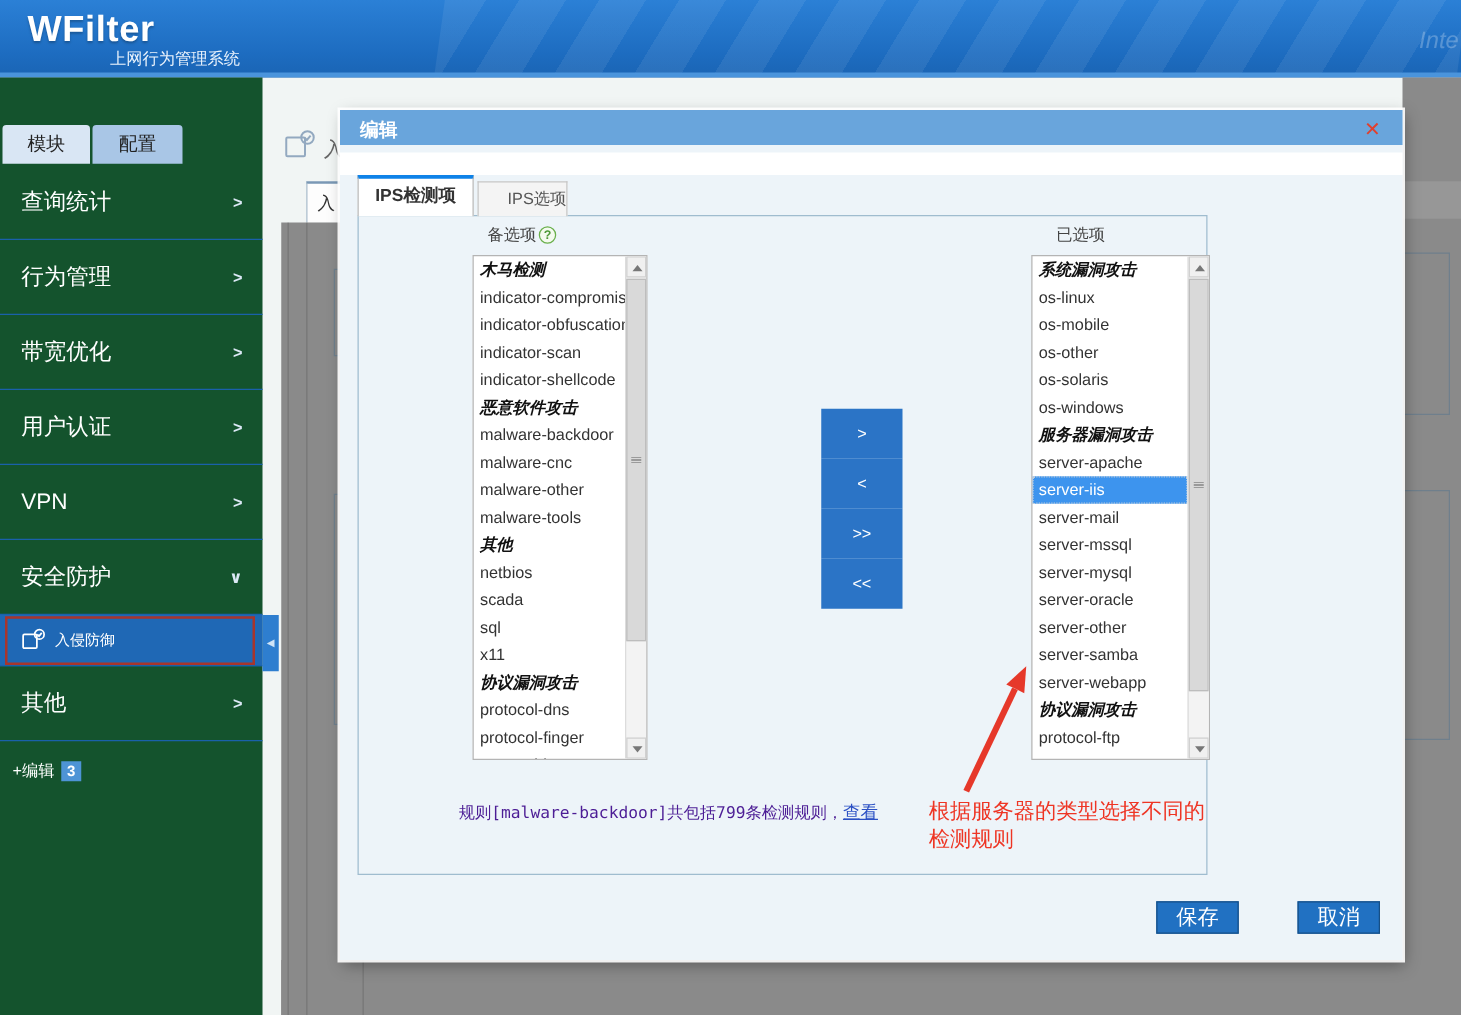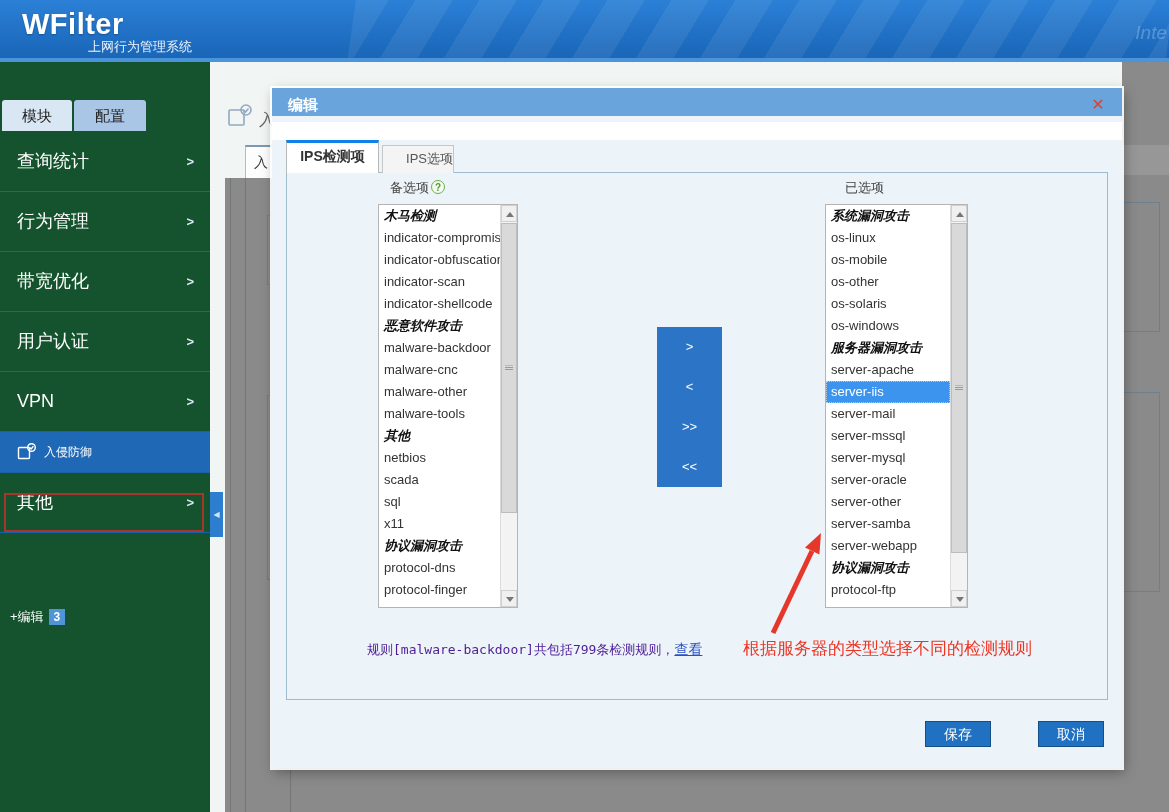--- a/index.html
+++ b/index.html
@@ -61,21 +61,21 @@
   .modal-title { position:absolute; left:16px; top:0; line-height:34px; color:#fff; font-size:15px; font-weight:bold; }
   .modal-close { position:absolute; right:14px; top:7px; width:20px; height:20px; color:#e0402e; font-size:16px;
     font-weight:bold; text-align:center; line-height:20px; cursor:pointer; }
   .modal-white { position:absolute; left:0; top:34px; width:100%; height:18px; background:#fff; }
   .mtab-active { position:absolute; left:14px; top:52px; width:93px; height:33px; background:#fff;
     border:1px solid #b8b8b8; border-bottom:none; border-top:3px solid #0e82e8; color:#333; font-weight:bold;
     font-size:14px; text-align:center; line-height:27px; z-index:3; cursor:pointer; }
   .mtab-idle { position:absolute; left:110px; top:57px; width:72px; height:28px; background:#f4f4f4;
     border:1px solid #c6c6c6; border-bottom:none; color:#555; font-size:13px; text-align:right; line-height:26px;
     z-index:2; cursor:pointer; }
-  .panel { position:absolute; left:14px; top:84px; width:822px; height:528px; border:1px solid #9fbccf; z-index:1; }
+  .panel { position:absolute; left:14px; top:84px; width:680px; height:528px; border:1px solid #9fbccf; z-index:1; }
   .col-label { position:absolute; top:6px; font-size:13px; color:#444; }
   .help-icon { display:inline-block; width:14px; height:14px; border:1px solid #6ab04c; border-radius:50%;
     color:#4f9a3a; font-size:10px; font-weight:bold; text-align:center; line-height:13px; vertical-align:1px;
     margin-left:2px; background:#f4faef; cursor:pointer; }
 
   .listbox { position:absolute; top:31px; height:404px; background:#fff; border:1px solid #b4b4b4; overflow:hidden; }
   .lb-left { left:91px; width:140px; }
   .lb-right { left:538px; width:143px; }
   .items { position:absolute; left:0; top:0; right:17px; bottom:0; overflow:hidden; }
   .li { height:22px; line-height:22px; font-size:13px; color:#333; padding-left:5px; white-space:nowrap;
@@ -99,21 +99,21 @@
 
   .rule-line { position:absolute; left:80px; top:468px; font-size:13px; }
   .rule-text { color:#4c1d95; font-weight:normal; font-family:"DejaVu Sans Mono","Liberation Mono",monospace; }
   .view-link { color:#2b50c4; font-size:14px; text-decoration:underline; cursor:pointer;
     font-family:"Liberation Sans",sans-serif; }
   .red-note { position:absolute; left:456px; top:464px; color:#ee3524; font-size:17px; }
 
   .arrow-svg { position:absolute; left:483px; top:437px; width:80px; height:115px; pointer-events:none; }
 
   .btn { position:absolute; top:633px; width:66px; height:26px; background:#2171c2; border:1px solid #164f86;
-    color:#fff; font-size:14px; text-align:center; line-height:24px; cursor:pointer; }
+    color:#fff; font-size:17px; text-align:center; line-height:24px; cursor:pointer; }
   .btn-save { left:653px; } .btn-cancel { left:766px; }
 </style>
 </head>
 <body>
 
 <div id="root">
 
   <div class="top-header">
     <div class="keys"></div>
     <div class="logo">WFilter</div>
@@ -150,20 +150,24 @@
         <span class="lbl">带宽优化</span>
         <span class="chev">&gt;</span>
       </div>
       <div class="menu-row">
         <span class="lbl">用户认证</span>
         <span class="chev">&gt;</span>
       </div>
       <div class="menu-row">
         <span class="lbl">VPN</span>
         <span class="chev">&gt;</span>
+      </div>
+      <div class="menu-row">
+        <span class="lbl">安全防护</span>
+        <span class="chev">∨</span>
       </div>
       <div class="menu-sub">
         <span class="micon">
           <svg width="20" height="20" viewBox="0 0 20 20" fill="none" stroke="#fff" stroke-width="1.4">
             <rect x="1.5" y="5.5" width="11" height="11" rx="1"></rect>
             <circle cx="14.5" cy="5.5" r="3.8"></circle>
             <path d="M12.8 5.5 l1.4 1.4 l2.2 -2.6"></path>
           </svg>
         </span>
         <span class="lbl">入侵防御</span>

